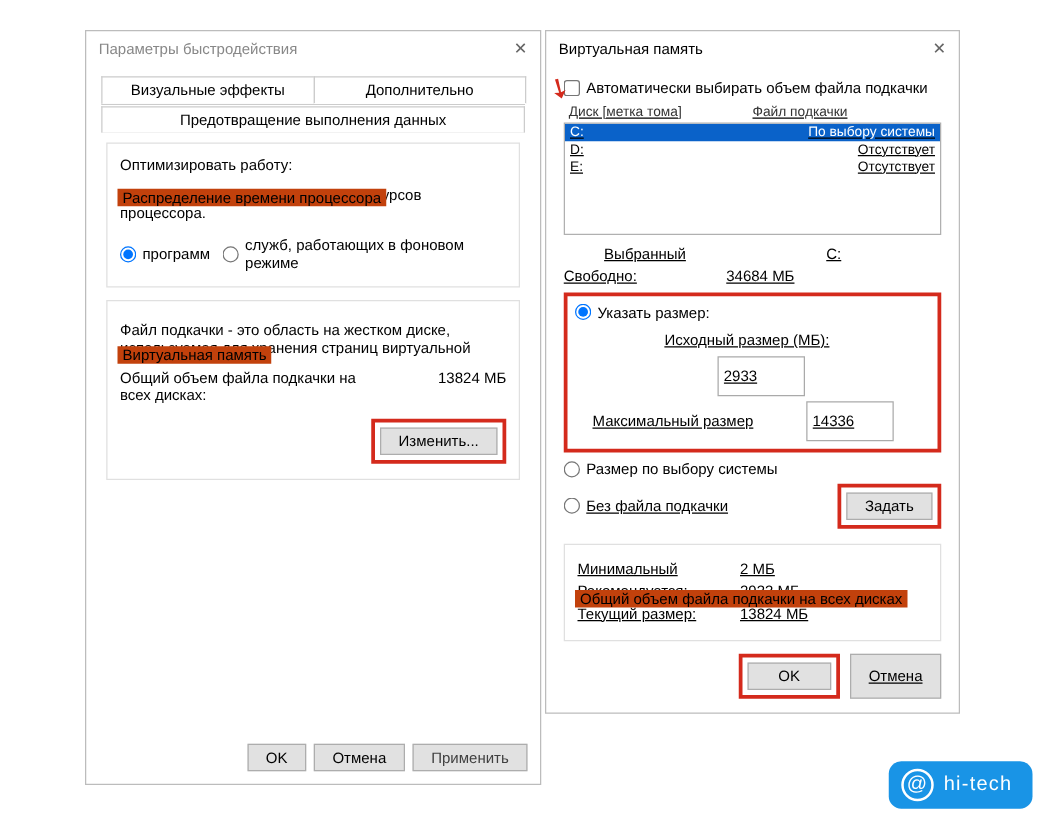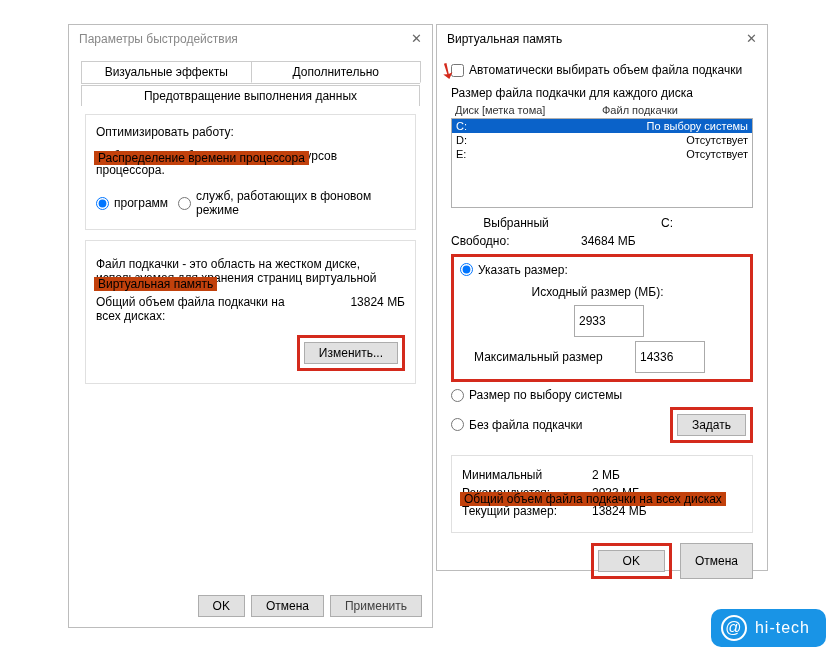--- a/index.html
+++ b/index.html
@@ -223,26 +223,25 @@
     <button class="btn">Отмена</button>
     <button class="btn" style="color:#404040;">Применить</button>
   </div>
 </div>
 
 <div class="window win2">
   <div class="titlebar">
     <span>Виртуальная память</span>
     <span class="close-x">✕</span>
   </div>
-  <div style="padding:10px 14px;">
+  <div style="padding:10px 14px;text-decoration:underline;">
     <label class="check">
       <input type="checkbox" style="">
       <span>Автоматически выбирать объем файла подкачки</span>
     </label>
-    <div style="margin-top:6px;">Размер файла подкачки для каждого диска</div>
     <div class="listhead" style="padding:2px 4px 0 4px;">
       <div>Диск [метка тома]</div>
       <div>Файл подкачки</div>
     </div>
     <div class="listbox">
       <div class="listrow sel">
         <div>C:</div>
           <div style="text-align:right;">По выбору системы</div>
       </div>
       <div class="listrow">
@@ -265,21 +264,21 @@
 
     <div class="highlight-red-box" style="margin-top:4px;padding:6px 6px;">
       <label class="radio">
         <input type="radio" checked="" style="">
         <span>Указать размер:</span>
       </label>
       <div class="row" style="margin:6px 0 4px 14px;gap:6px;flex-direction:column;">
         <span style="width:155px;">Исходный размер (МБ):</span>
         <input class="txt-input" value="2933" style="">
       </div>
-      <div class="row" style="margin:0 0 0 14px;gap:6px;">
+      <div class="row" style="margin:0 0 0 14px;gap:16px;">
         <span style="width:155px;">Максимальный размер</span>
         <input class="txt-input" value="14336" style="">
       </div>
     </div>
 
     <div style="margin-top:6px;">
       <label class="radio">
         <input type="radio" style="">
         <span>Размер по выбору системы</span>
       </label>

